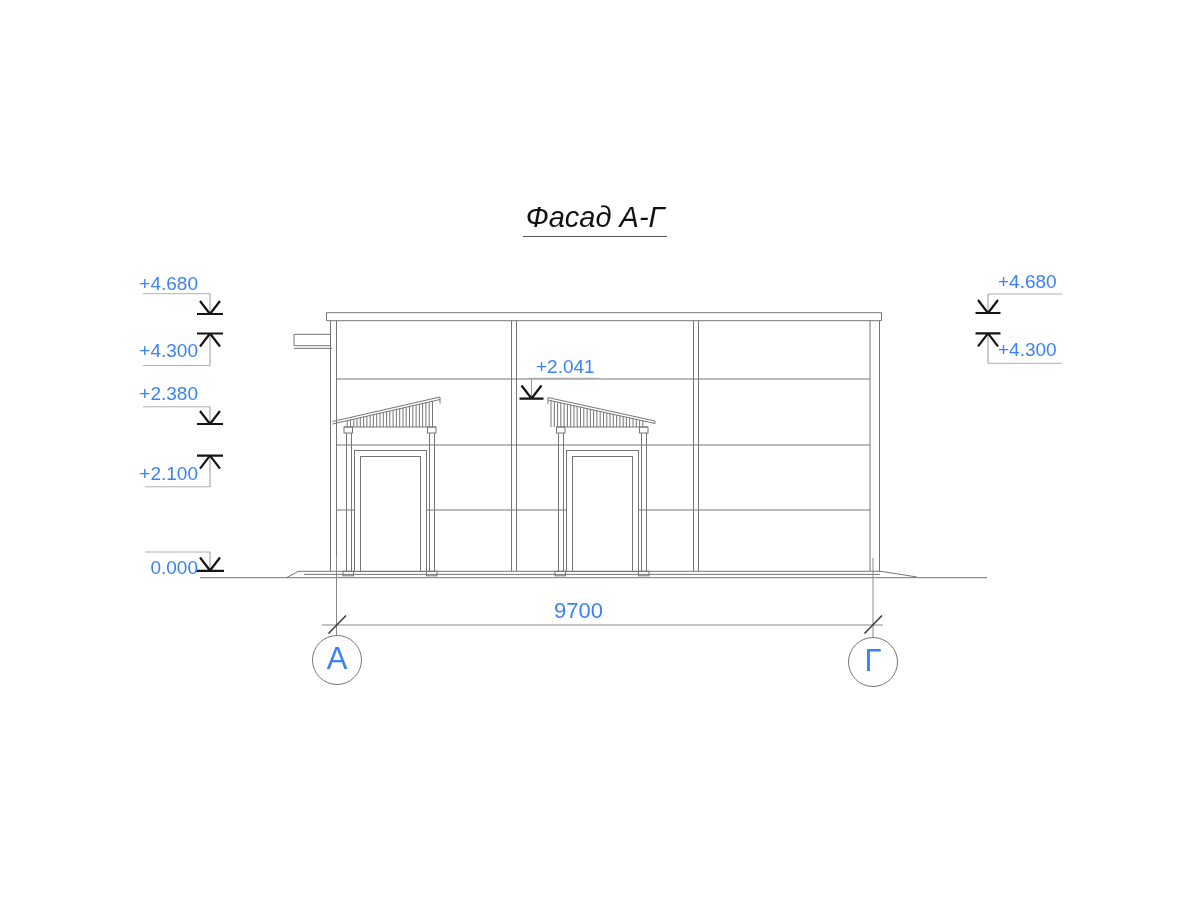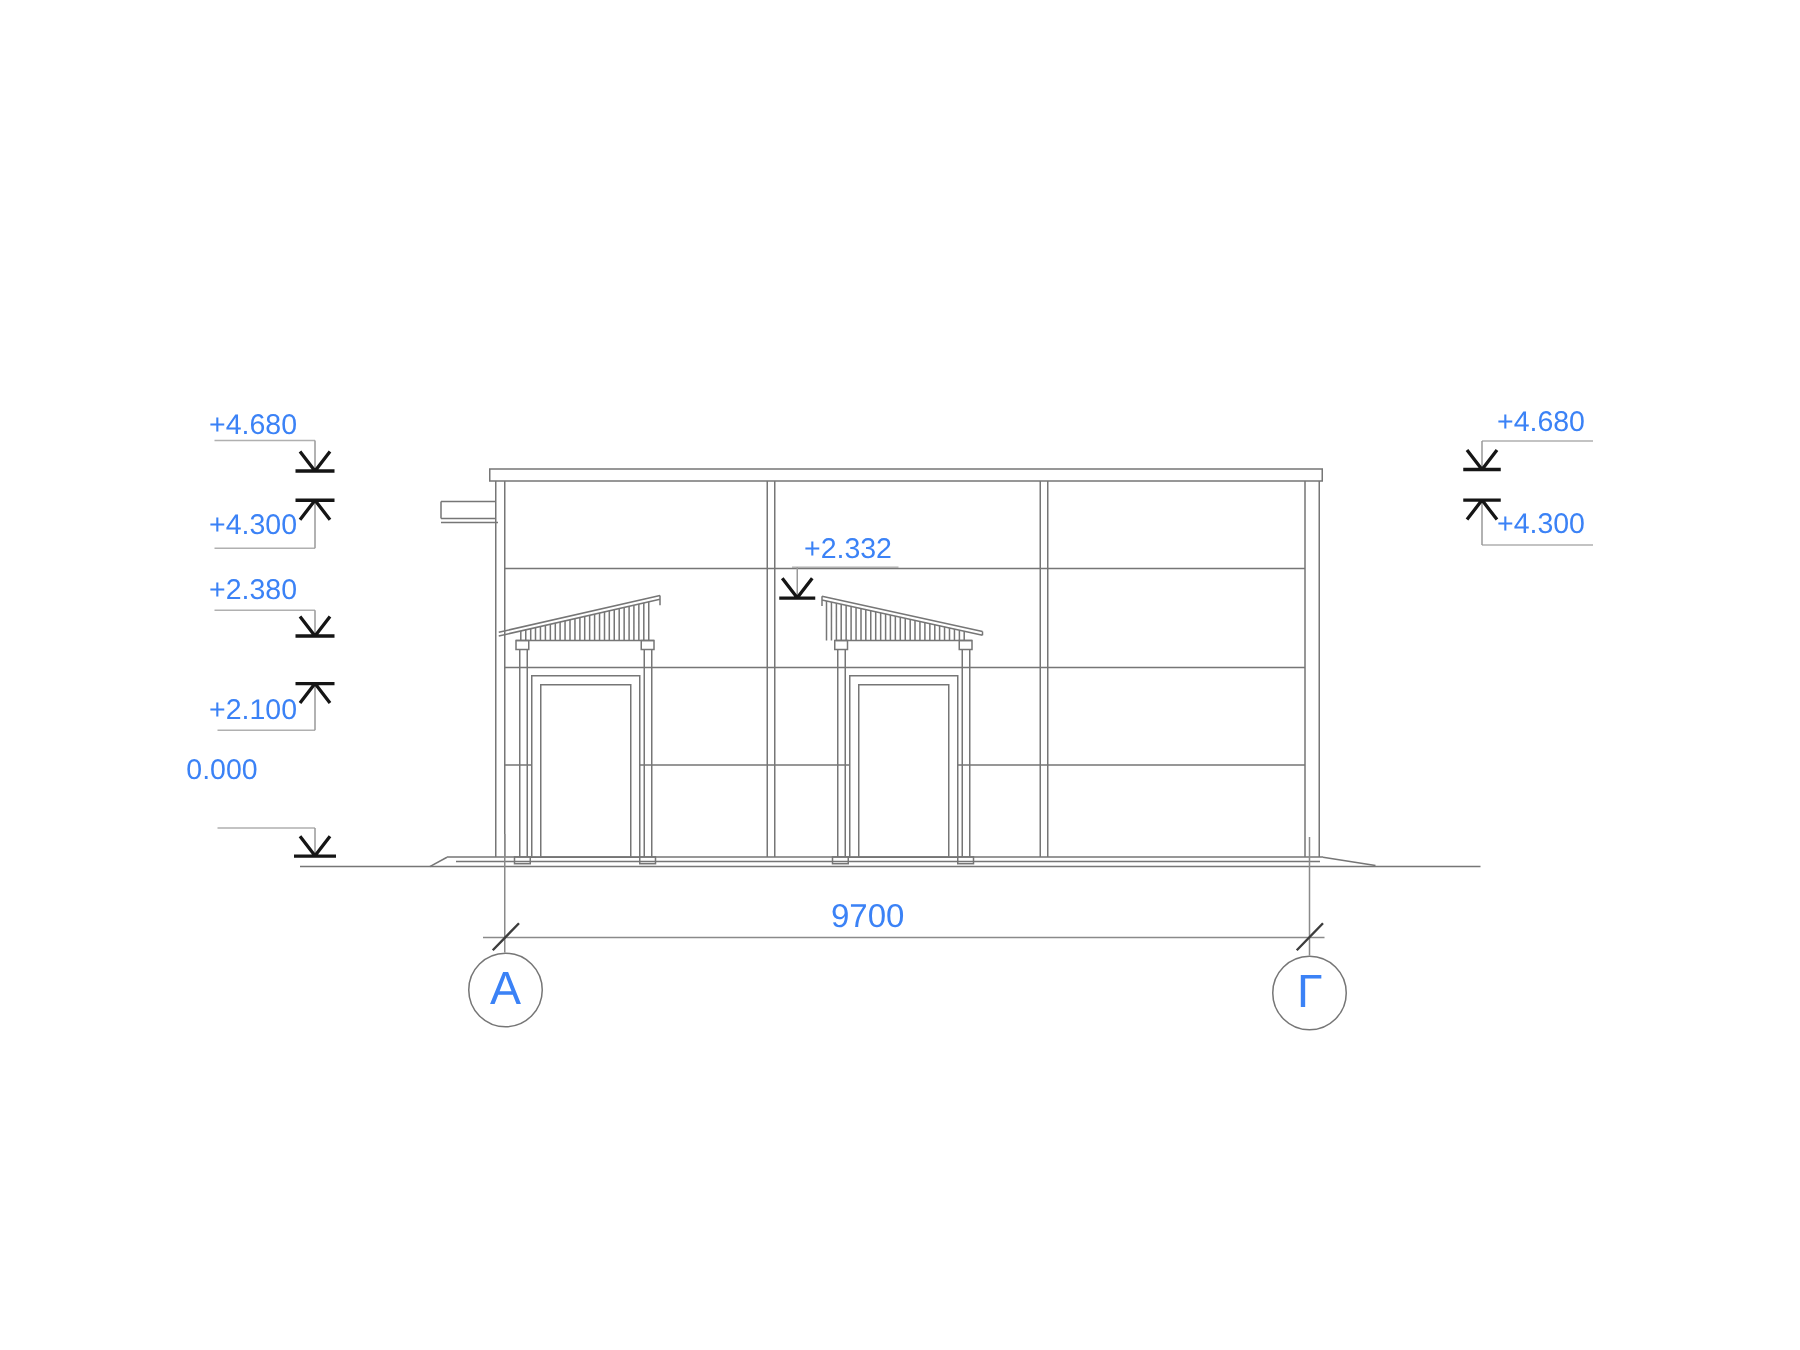--- a/index.html
+++ b/index.html
@@ -120,28 +120,29 @@
       <path d="M210 570.5 L200 557.5 M210 570.5 L220 557.5 M196 570.8 H224"></path>
 
       <path d="M531.5 398.5 L521.5 385.5 M531.5 398.5 L541.5 385.5 M519.5 398.7 H543.5"></path>
 
       <path d="M988 313 L978 300 M988 313 L998 300 M975.5 313 H1000.5"></path>
 
       <path d="M988 333.4 L978 346.4 M988 333.4 L998 346.4 M975.5 333.4 H1000.5"></path>
     </g>
   </svg>
 
+  <div class="lbl title" style="left:523px;top:203px;width:144px;">Фасад А-Г</div>
 
   <div class="lbl elev elev-left" style="top:274px;">+4.680</div>
   <div class="lbl elev elev-left" style="top:341px;">+4.300</div>
   <div class="lbl elev elev-left" style="top:384px;">+2.380</div>
   <div class="lbl elev elev-left" style="top:464px;text-align:right;">+2.100</div>
-  <div class="lbl elev elev-left" style="top:504px;text-align:center;">0.000</div>
+  <div class="lbl elev elev-left" style="top:558px;">0.000</div>
 
-  <div class="lbl elev" style="left:536px;top:357px;">+2.332</div>
+  <div class="lbl elev" style="left:536px;top:357px;">+2.041</div>
 
   <div class="lbl elev" style="left:998px;top:272px;">+4.680</div>
   <div class="lbl elev" style="left:998px;top:340px;">+4.300</div>
 
   <div class="lbl dim" style="left:554px;top:600px;width:100px;">9700</div>
 
   <div class="lbl axisletter" style="left:307px;top:643px;width:60px;">А</div>
   <div class="lbl axisletter" style="left:843px;top:645px;width:60px;">Г</div>
 
 </div>

